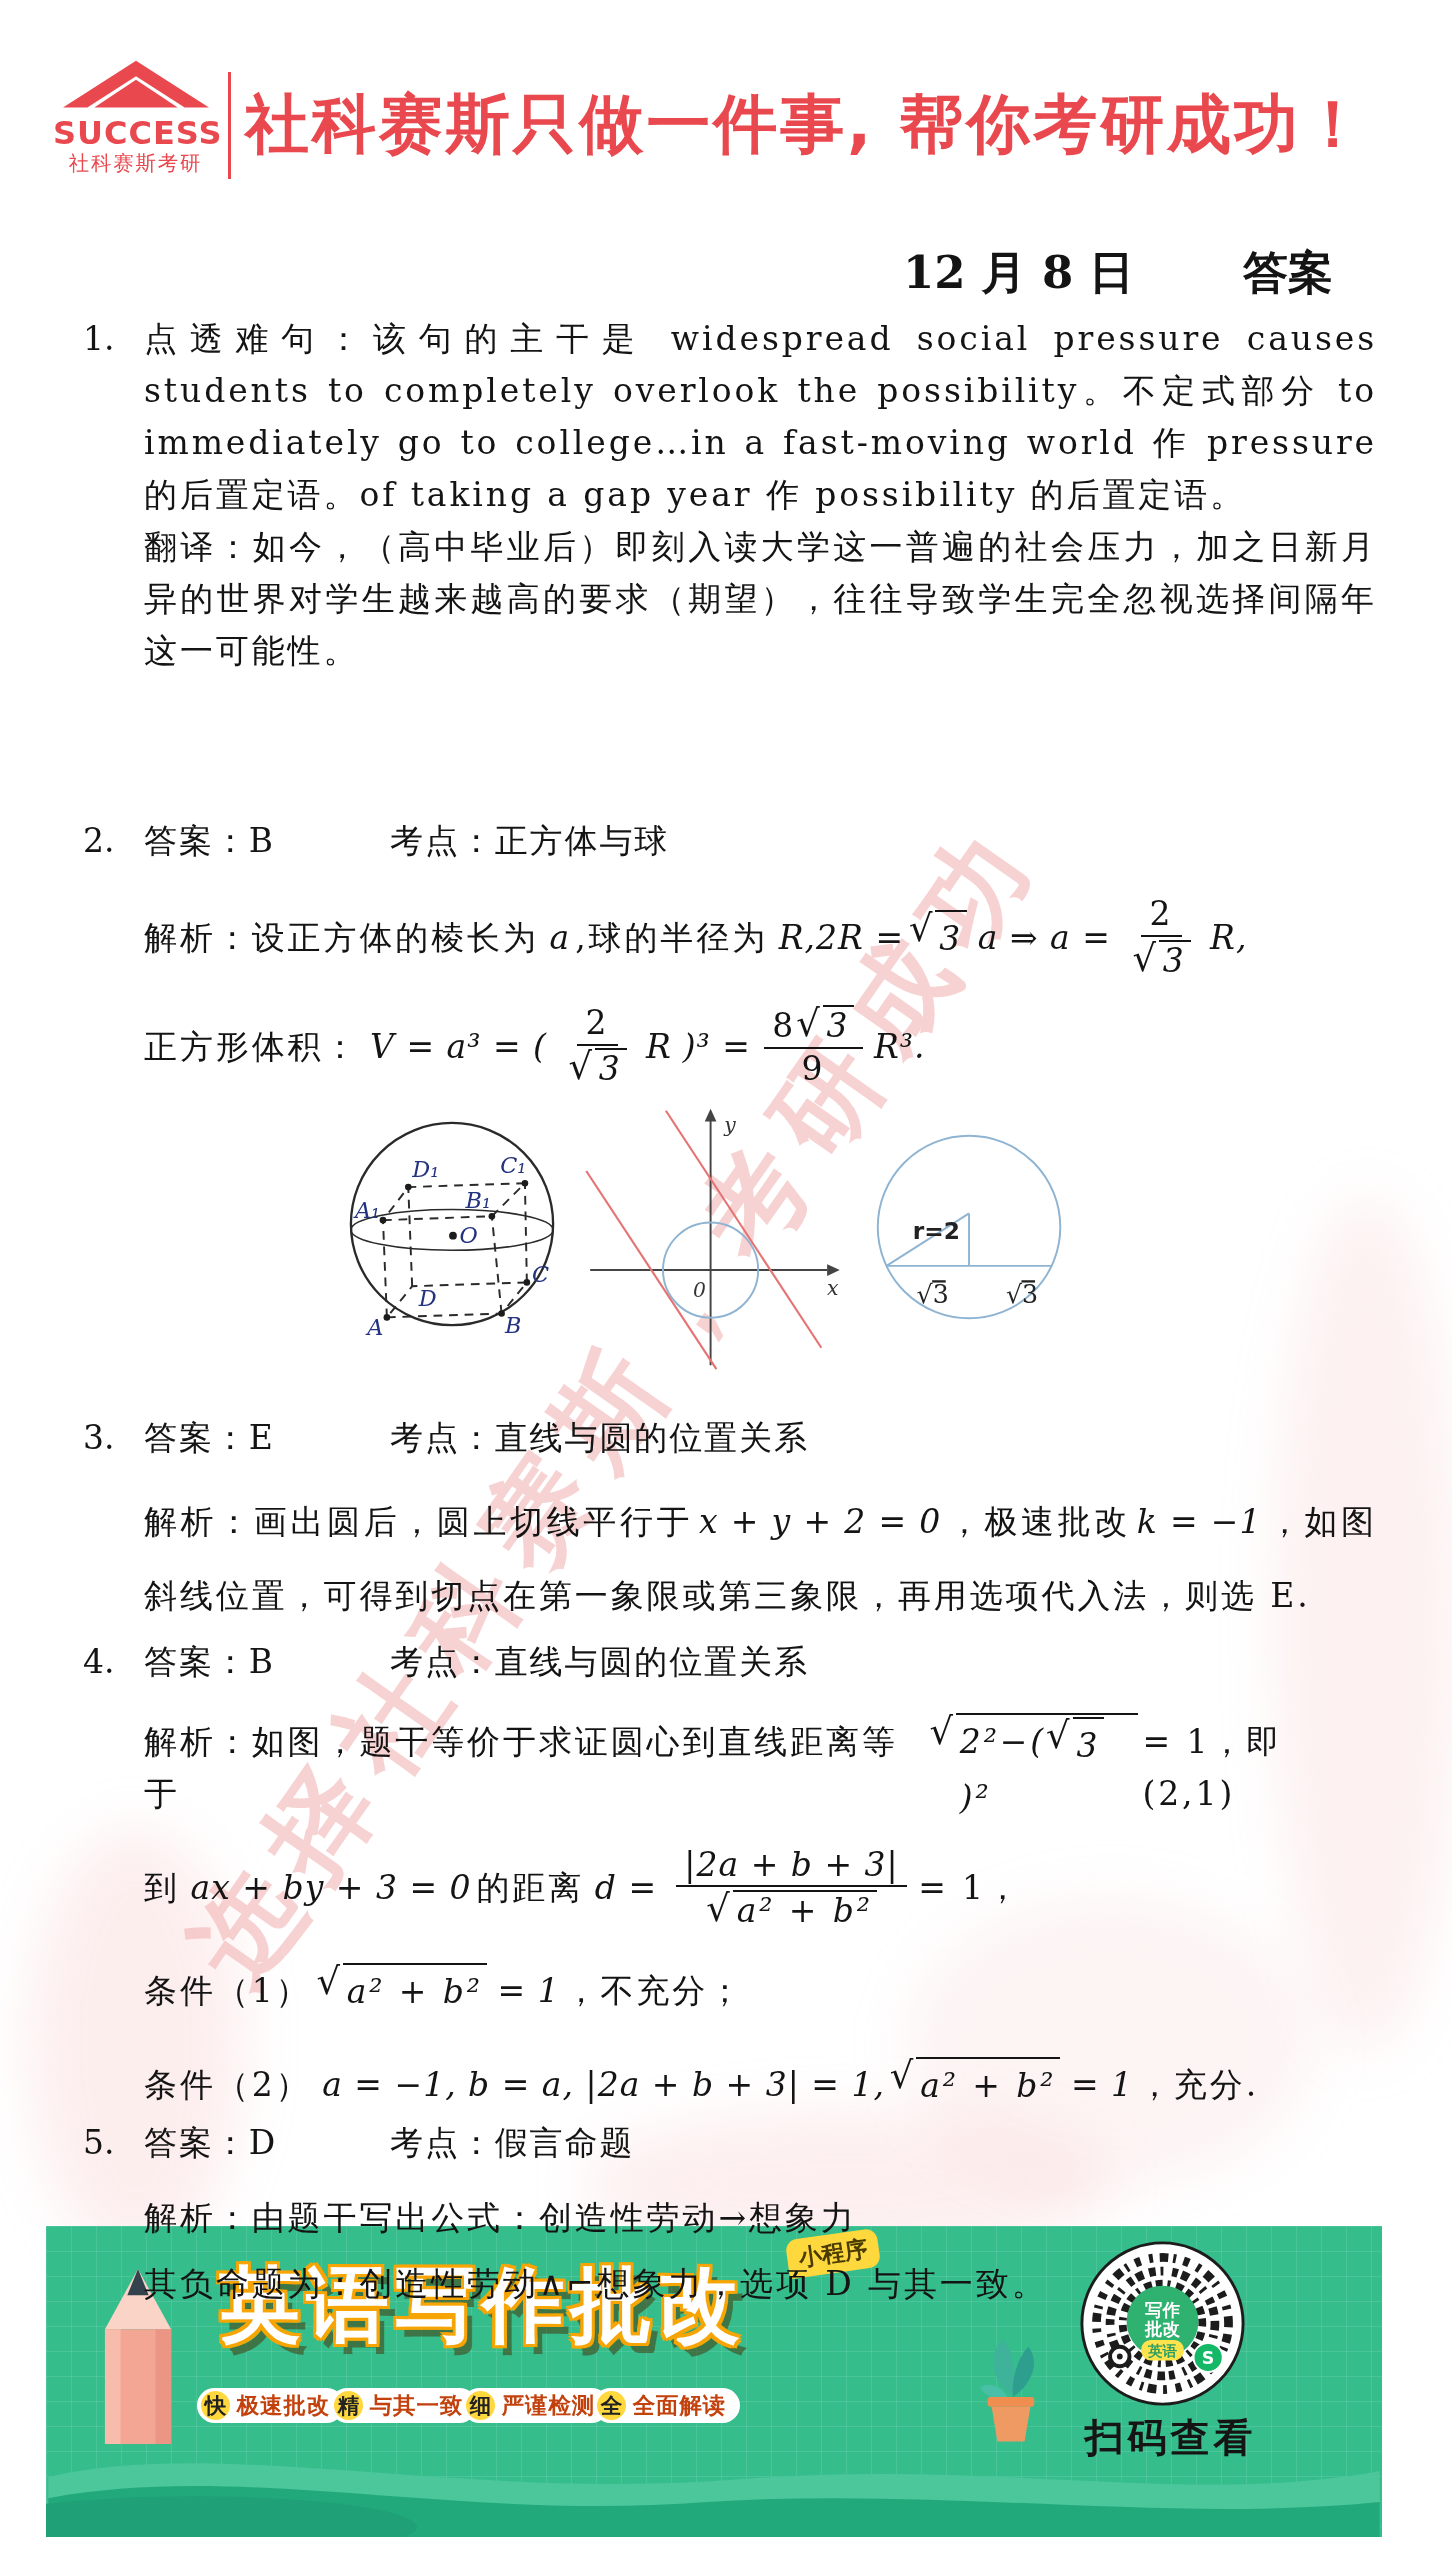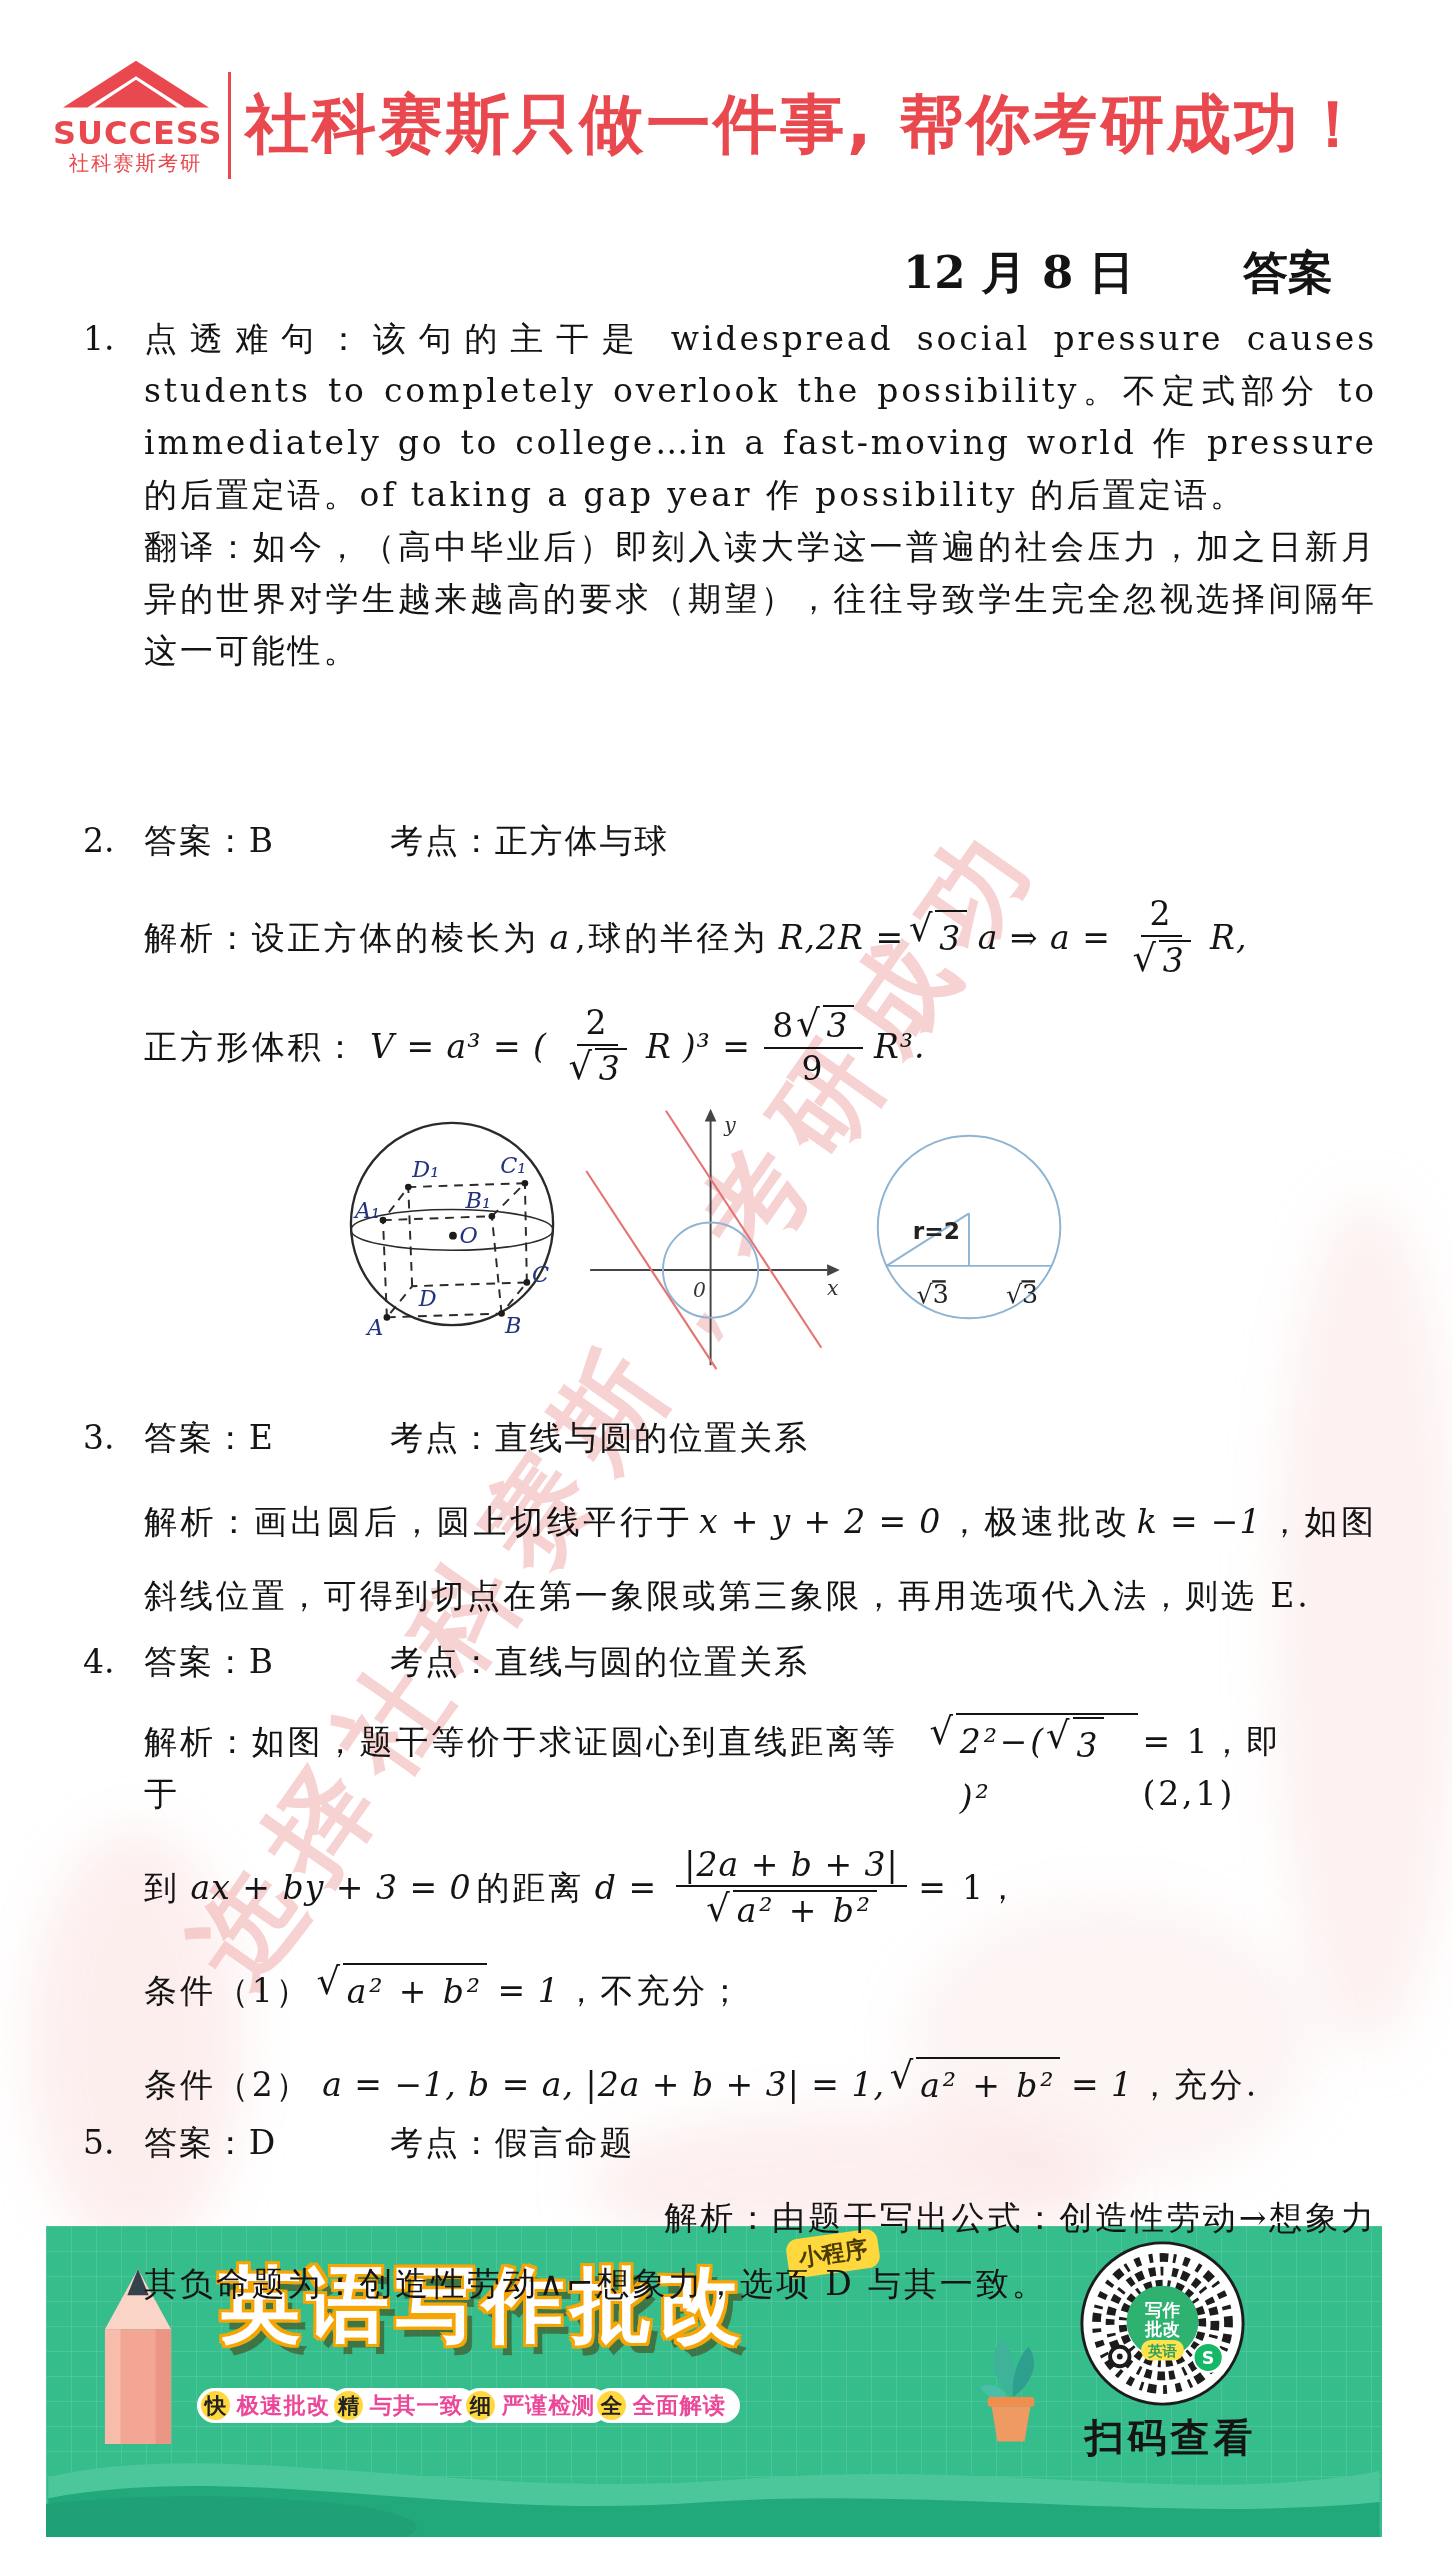--- a/index.html
+++ b/index.html
@@ -71,21 +71,21 @@
               text-shadow:2.9px 0 #f6a505,-2.9px 0 #f6a505,0 2.9px #f6a505,0 -2.9px #f6a505,
                           2.9px 2.9px #f6a505,-2.9px -2.9px #f6a505,2.9px -2.9px #f6a505,-2.9px 2.9px #f6a505,
                           7.8px 9.7px 0 rgba(70,45,0,0.5); }
   .bn-tag { position:absolute; left:741px; top:7.8px; background:#ffd83d; color:#4a3b00;
             font-weight:900; font-size:23px; padding:3.9px 11.7px; border-radius:11.7px 11.7px 11.7px 1.9px;
             transform:rotate(-8deg); }
   .badge { position:absolute; top:162px; height:35px; background:#fff; border-radius:17.5px;
            display:flex; align-items:center; padding:0 13.6px 0 3.9px; gap:6.8px; }
   .badge .bk { width:29px; height:29px; border-radius:50%; background:#ffd83d; color:#222;
                font-weight:900; font-size:21.4px; display:flex; align-items:center; justify-content:center; }
-  .badge .bt { font-size:22.4px; font-weight:800; color:#ec4899; letter-spacing:1px; }
+  .badge .bt { font-size:22.4px; font-weight:800; color:#c2410c; letter-spacing:1px; }
   .badge1 { left:151px; } .badge2 { left:284px; } .badge3 { left:416px; } .badge4 { left:547px; }
   .bn-plant { position:absolute; left:926px; top:109px; }
   .bn-qr { position:absolute; left:1033px; top:13.6px; }
   .bn-scan { position:absolute; left:1027px; top:185px; width:195px; text-align:center;
              font-size:39px; font-weight:900; color:#151515; letter-spacing:3.9px; }
 </style>
 </head>
 <body>
 
 <div class="page">
@@ -300,21 +300,21 @@
       </div>
     </div>
   </div>
 
   <div class="item" style="top:2117px">
     <div class="inum">5.</div>
     <div class="ibody">
       <div class="ans">
         <span class="alabel">答案：D</span><span>考点：假言命题</span>
       </div>
-      <p class="para" style="margin-top:23px; text-align:right">解析：由题干写出公式：创造性劳动→想象力</p>
+      <p class="para" style="margin-top:23px; text-align:left">解析：由题干写出公式：创造性劳动→想象力</p>
       <p class="para" style="margin-top:13.6px; text-align:left">其负命题为：创造性劳动∧⌐想象力，选项 D 与其一致。</p>
     </div>
   </div>
 
   <div class="banner">
     <svg class="bn-ground" width="1336" height="128" viewBox="0 0 1373 132">
       <path d="M0,70 C180,28 430,96 720,72 C980,52 1180,100 1373,64 L1373,132 L0,132 Z" fill="#4cc69b"></path>
       <path d="M0,92 C200,54 420,116 680,96 C920,80 1150,118 1373,96 L1373,132 L0,132 Z" fill="#21a97b"></path>
       <ellipse cx="150" cy="122" rx="230" ry="32" fill="#1fa077"></ellipse>
     </svg>

